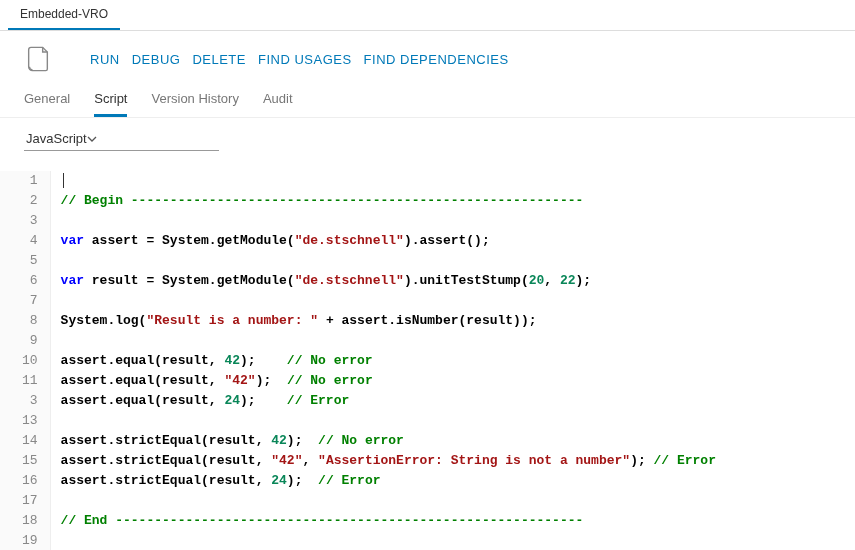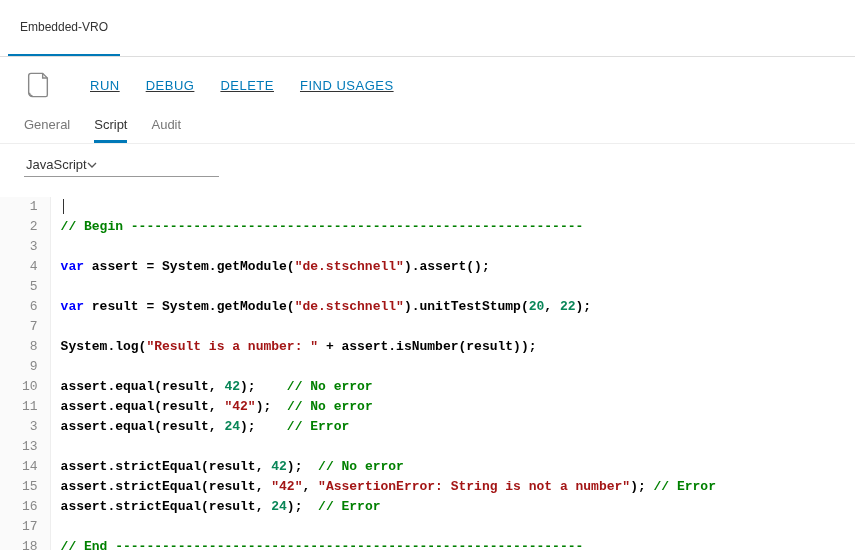--- a/index.html
+++ b/index.html
@@ -13,21 +13,21 @@
     color: #333;
     background: #fff;
     overflow: hidden;
   }
   .top-tabs {
     display: flex;
     border-bottom: 1px solid #ddd;
     padding: 0 8px;
   }
   .top-tab {
-    padding: 20px 12px;
+    padding: 7px 12px;
     font-size: 12px;
     color: #333;
     cursor: pointer;
   }
   .top-tab.active {
     border-bottom: 2px solid #0079b8;
     color: #333;
   }
   .header {
     display: flex;
@@ -41,23 +41,22 @@
     flex-shrink: 0;
   }
   .title {
     font-size: 22px;
     color: #565656;
     font-weight: 400;
     flex-shrink: 0;
   }
   .actions {
     display: flex;
-    gap: 26px;
+    gap: 12px;
     margin-left: 28px;
-    text-decoration: underline;
   }
   .action-link {
     color: #0079b8;
     font-size: 13px;
     font-weight: 500;
     letter-spacing: 0.5px;
     cursor: pointer;
   }
   .sub-tabs {
     display: flex;
@@ -140,26 +139,28 @@
   <svg class="script-icon" viewBox="0 0 36 36" fill="none" stroke="#888" stroke-width="1.8">
     <path d="M11 3 h13 l6 6 v22 a2 2 0 0 1 -2 2 h-17 a5 5 0 0 1 -5 -5 V6 a3 3 0 0 1 3 -3 z"></path>
     <path d="M24 3 v6 h6"></path>
     <path d="M7 28 a4 4 0 0 0 4 4"></path>
   </svg>
   <div class="actions">
     <span class="action-link">RUN</span>
     <span class="action-link">DEBUG</span>
     <span class="action-link">DELETE</span>
     <span class="action-link">FIND USAGES</span>
+    <span class="action-link">FIND DEPENDENCIES</span>
   </div>
 </div>
 
 <div class="sub-tabs">
   <div class="sub-tab">General</div>
   <div class="sub-tab active">Script</div>
+  <div class="sub-tab">Version History</div>
   <div class="sub-tab">Audit</div>
 </div>
 
 <div class="env-section">
   <div class="env-select">
     <span>JavaScript</span>
     <svg width="10" height="6" viewBox="0 0 10 6">
         <path d="M1 1 L5 5 L9 1" stroke="#555" stroke-width="1.3" fill="none"></path>
       </svg>
   </div>

